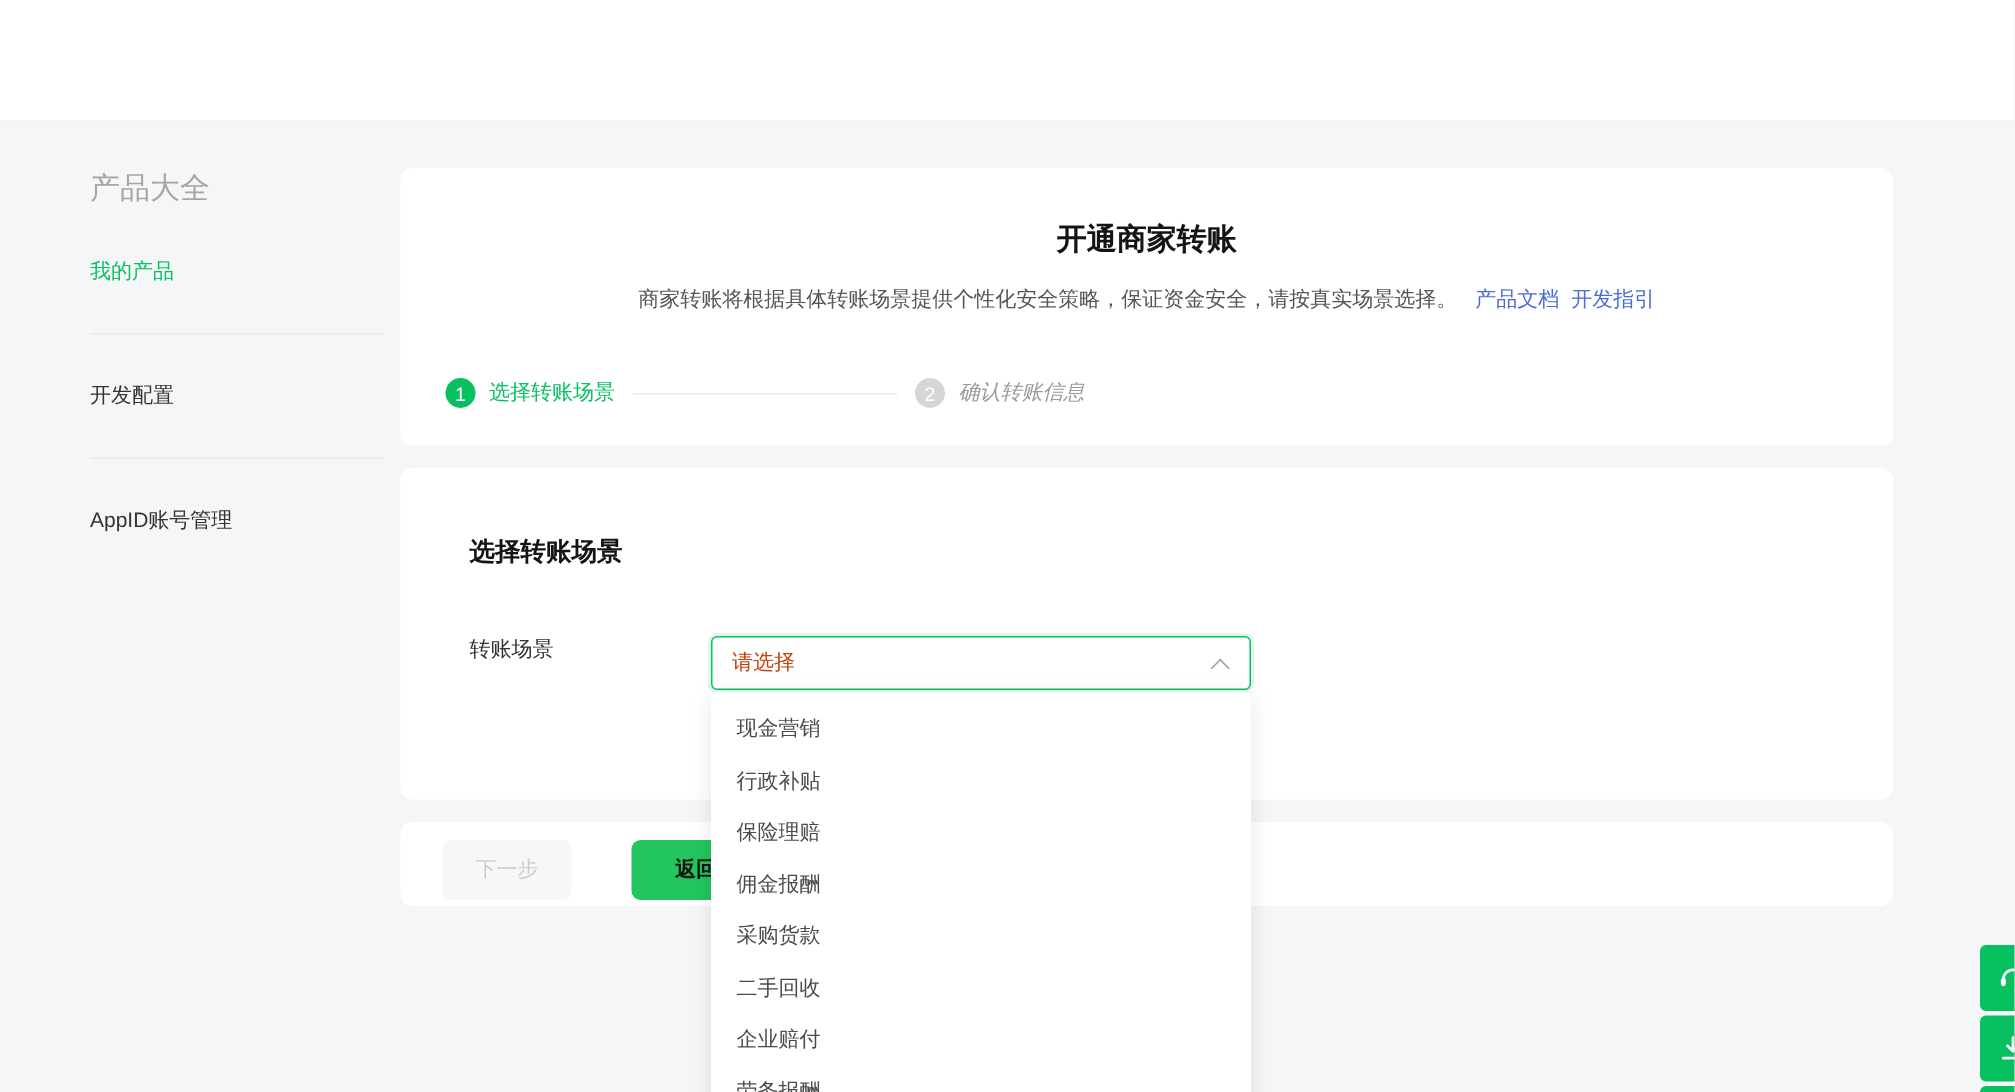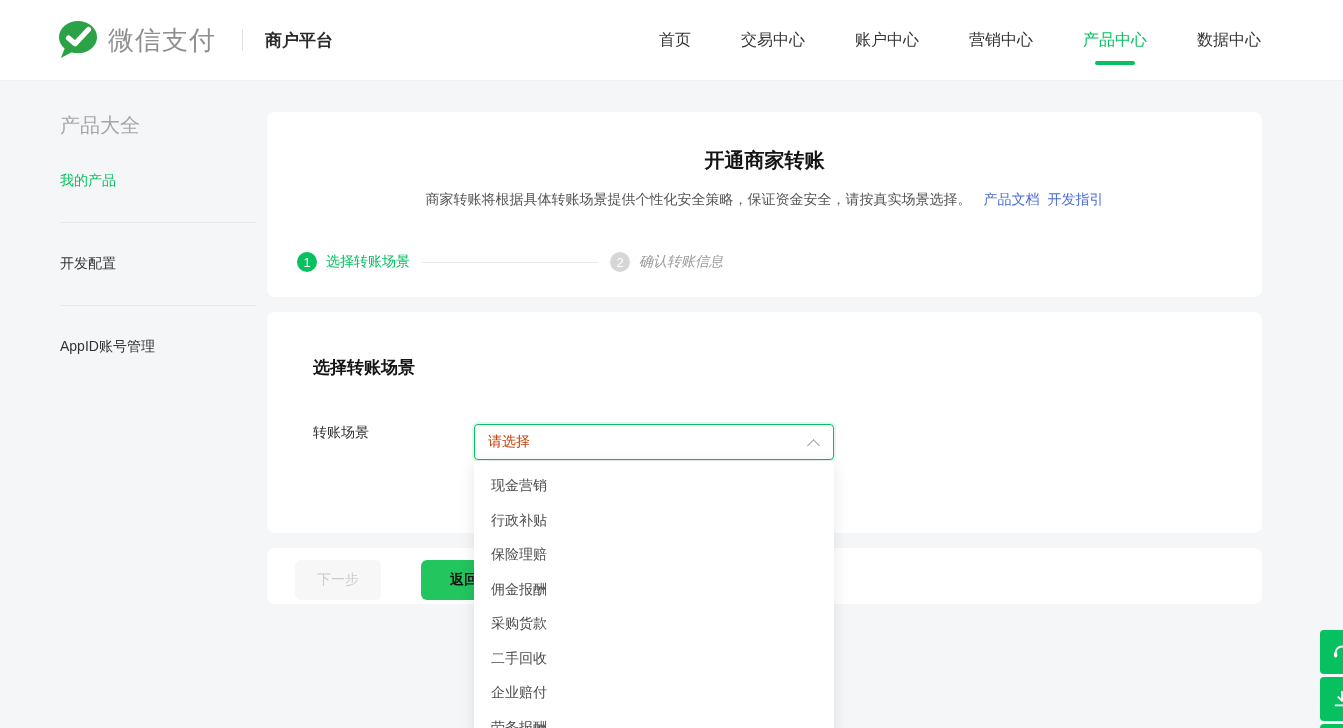--- a/index.html
+++ b/index.html
@@ -88,38 +88,20 @@
     position:absolute; right:-21px; width:44px; height:44px;
     background:#07C160; border-radius:4px; cursor:pointer;
     display:flex; align-items:center; justify-content:center;
   }
   .float-btn svg { width:22px; height:22px; }
 </style>
 </head>
 <body>
 
 <div class="header">
-  <div class="logo-wrap">
-    <svg class="logo-icon" viewBox="0 0 44 42">
-      <ellipse cx="22" cy="18" rx="20" ry="17" fill="#2BA245"></ellipse>
-      <polygon points="8,30 4,40 17,33" fill="#2BA245"></polygon>
-      <path d="M12 19 L19 25 L33 10" fill="none" stroke="#fff" stroke-width="5.5" stroke-linecap="round" stroke-linejoin="round"></path>
-    </svg>
-    <span class="logo-text">微信支付</span>
-    <span class="logo-sep"></span>
-    <span class="portal-name">商户平台</span>
-  </div>
-  <div class="nav">
-    <div class="nav-item">首页</div>
-    <div class="nav-item">交易中心</div>
-    <div class="nav-item">账户中心</div>
-    <div class="nav-item">营销中心</div>
-    <div class="nav-item active">产品中心</div>
-    <div class="nav-item">数据中心</div>
-  </div>
 </div>
 
 <div class="sidebar">
   <div class="side-section">产品大全</div>
   <div class="side-item active">我的产品</div>
   <div class="side-div"></div>
   <div class="side-item below-div">开发配置</div>
   <div class="side-div"></div>
   <div class="side-item below-div">AppID账号管理</div>
 </div>

